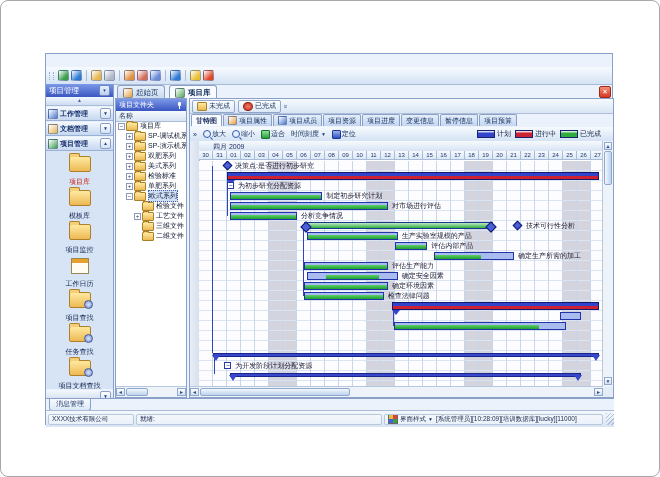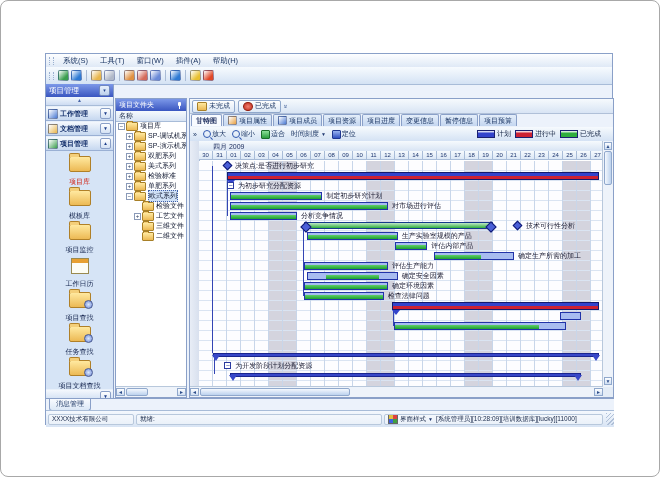--- a/index.html
+++ b/index.html
@@ -115,24 +115,20 @@
   .st-panel{height:11px;border:1px solid #b8c8dc;border-radius:2px;background:rgba(255,255,255,.4);display:flex;align-items:center;padding:0 3px;margin-left:2px;box-sizing:border-box;white-space:nowrap;overflow:hidden;}
   .style-ic{width:8px;height:8px;margin-right:2px;background:conic-gradient(#e04040 0 25%,#40a040 0 50%,#4060e0 0 75%,#e0c040 0 100%);border:1px solid #666;}
   .grip2{margin-left:2px;width:8px;height:12px;background:repeating-linear-gradient(135deg,#b0c0d8 0 1px,transparent 1px 3px);}
 </style>
 </head>
 <body>
 
 <div class="page">
   <div class="app">
 
-    <div class="menubar">
-      <span class="grip"></span>
-      <span id="menu-items"><span class="menu-item">系统(S)</span><span class="menu-item">工具(T)</span><span class="menu-item">窗口(W)</span><span class="menu-item">插件(A)</span><span class="menu-item">帮助(H)</span></span>
-    </div>
 
     <div class="toolbar">
       <span class="grip"></span>
       <span id="tb-icons" style="display:flex;align-items:center;">
           <span class="tb-icon" style="background: linear-gradient(135deg, rgb(255, 255, 255) 0%, rgb(58, 158, 78) 70%);"></span>
           <span class="tb-icon" style="background: linear-gradient(135deg, rgb(255, 255, 255) 0%, rgb(46, 122, 212) 70%);"></span>
           <span class="tb-sep"></span>
           <span class="tb-icon" style="background: linear-gradient(135deg, rgb(255, 255, 255) 0%, rgb(232, 182, 76) 70%);"></span>
           <span class="tb-icon" style="background: linear-gradient(135deg, rgb(255, 255, 255) 0%, rgb(176, 184, 200) 70%);"></span>
           <span class="tb-sep"></span>
@@ -180,20 +176,30 @@
               <div class="sb-item"><span class="big-folder"><span class="ov-dot"></span></span><span class="lbl">任务查找</span></div>
               <div class="sb-item"><span class="big-folder"><span class="ov-dot"></span></span><span class="lbl">项目文档查找</span></div>
             </div>
           </div>
         <div class="sb-group" style="position:absolute;left:0;right:0;bottom:-6px;">
             <span class="chev">▾</span>
           </div>
       </div>
 
       <div class="doc">
+        <div class="doc-tabs">
+          <span id="dtabs"><span class="dtab" style="left: 2px;">
+                <span class="ti" style="background: linear-gradient(135deg, rgb(255, 255, 255), rgb(232, 160, 64)); border: 1px solid rgba(40, 60, 110, 0.5);"></span>
+                <span>起始页</span>
+              </span><span class="dtab active" style="left: 54px;">
+                <span class="ti" style="background: linear-gradient(135deg, rgb(255, 255, 255), rgb(80, 168, 88)); border: 1px solid rgba(40, 60, 110, 0.5);"></span>
+                <span>项目库</span>
+              </span></span>
+          <span class="doc-close">×</span>
+        </div>
 
         <div class="doc-body">
 
           <div class="tree">
             <div class="tree-header">
               <span>项目文件夹</span>
               <span class="pin"></span>
             </div>
             <div class="tree-colhdr">名称</div>
             <div class="tree-items" id="tree-items">

